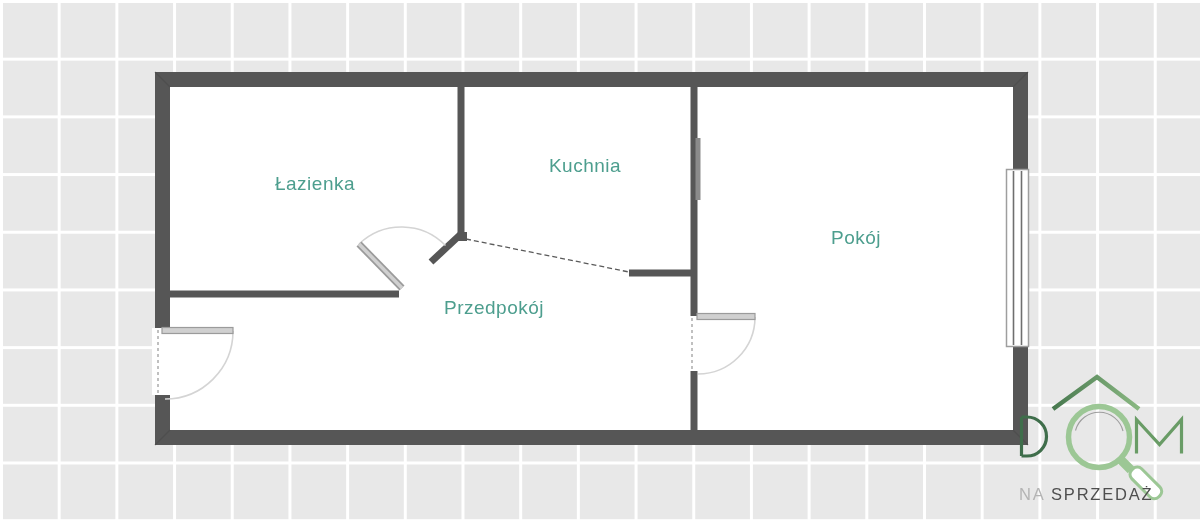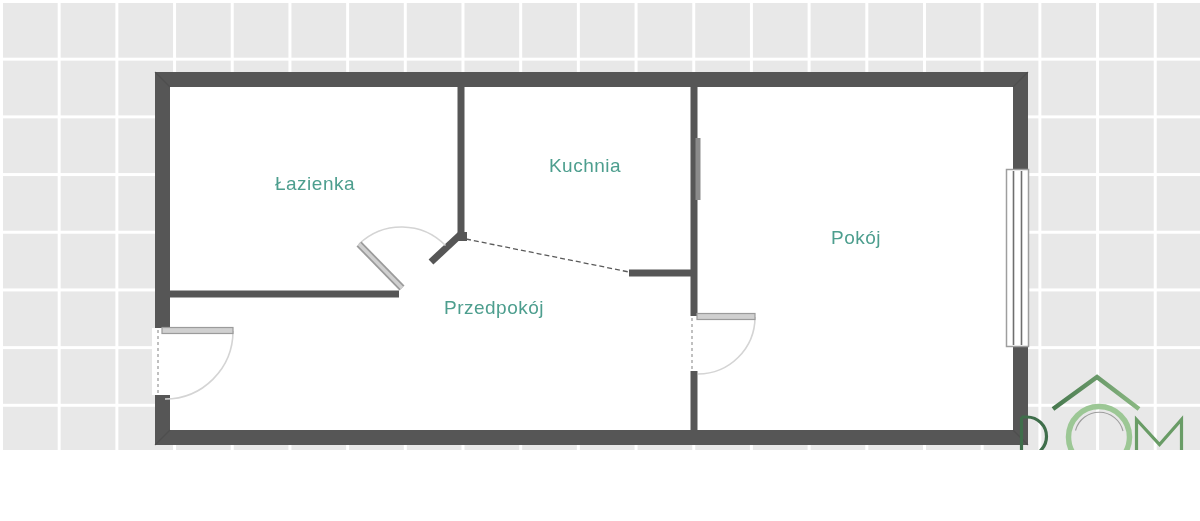--- a/index.html
+++ b/index.html
@@ -6,21 +6,21 @@
     --wall:#565656; --room-fill:#ffffff; --label:#4d9e8e;
     --bg:#e8e8e8; --grid-line:#ffffff;
     --leaf-fill:#d0d0d0; --leaf-edge:#9b9b9b; --arc:#d4d4d4; --threshold:#c0c0c0;
     --window-frame:#9e9e9e; --window-mullion:#6f6f6f;
     --logo-green-dark:#3f6e4b; --logo-green-mid:#699c66; --logo-green-light:#9cc795;
     --tagline-prefix-color:#b4b4b4; --tagline-main-color:#4e4e4e;
   }
   html,body{margin:0;padding:0;}
   body{font-family:"Liberation Sans", sans-serif;}
   .stage{
-    position:relative; width:1200px; height:450px; overflow:hidden;
+    position:relative; width:1200px; height:521px; overflow:hidden;
     background-color:var(--bg);
     background-image:
       linear-gradient(to right, var(--grid-line) 3px, transparent 3px),
       linear-gradient(to bottom, var(--grid-line) 3px, transparent 3px);
     background-size:57.7px 57.7px;
   }
   .plan{position:absolute; left:0; top:0; width:1200px; height:521px;}
   .room-label{
     position:absolute; transform:translate(-50%,-50%);
     font-size:19px; color:var(--label); letter-spacing:.5px; white-space:nowrap;
@@ -115,14 +115,18 @@
       </g>
       <path d="M1136.5 453.5 L1136.5 419.5 L1159.5 444.5 L1181.5 419.5 L1181.5 453.5" fill="none" stroke="var(--logo-green-mid)" stroke-width="3.2"></path>
     </g>
   </svg>
 
   <div class="room-label" style="left:315px; top:184px">Łazienka</div>
   <div class="room-label" style="left:585px; top:166px">Kuchnia</div>
   <div class="room-label" style="left:856px; top:238px">Pokój</div>
   <div class="room-label" style="left:494px; top:308px">Przedpokój</div>
 
+  <div class="tagline">
+    <span class="prefix">NA</span>
+    <span class="main">SPRZEDAŻ</span>
+  </div>
 
 </div>
 
 </body></html>

